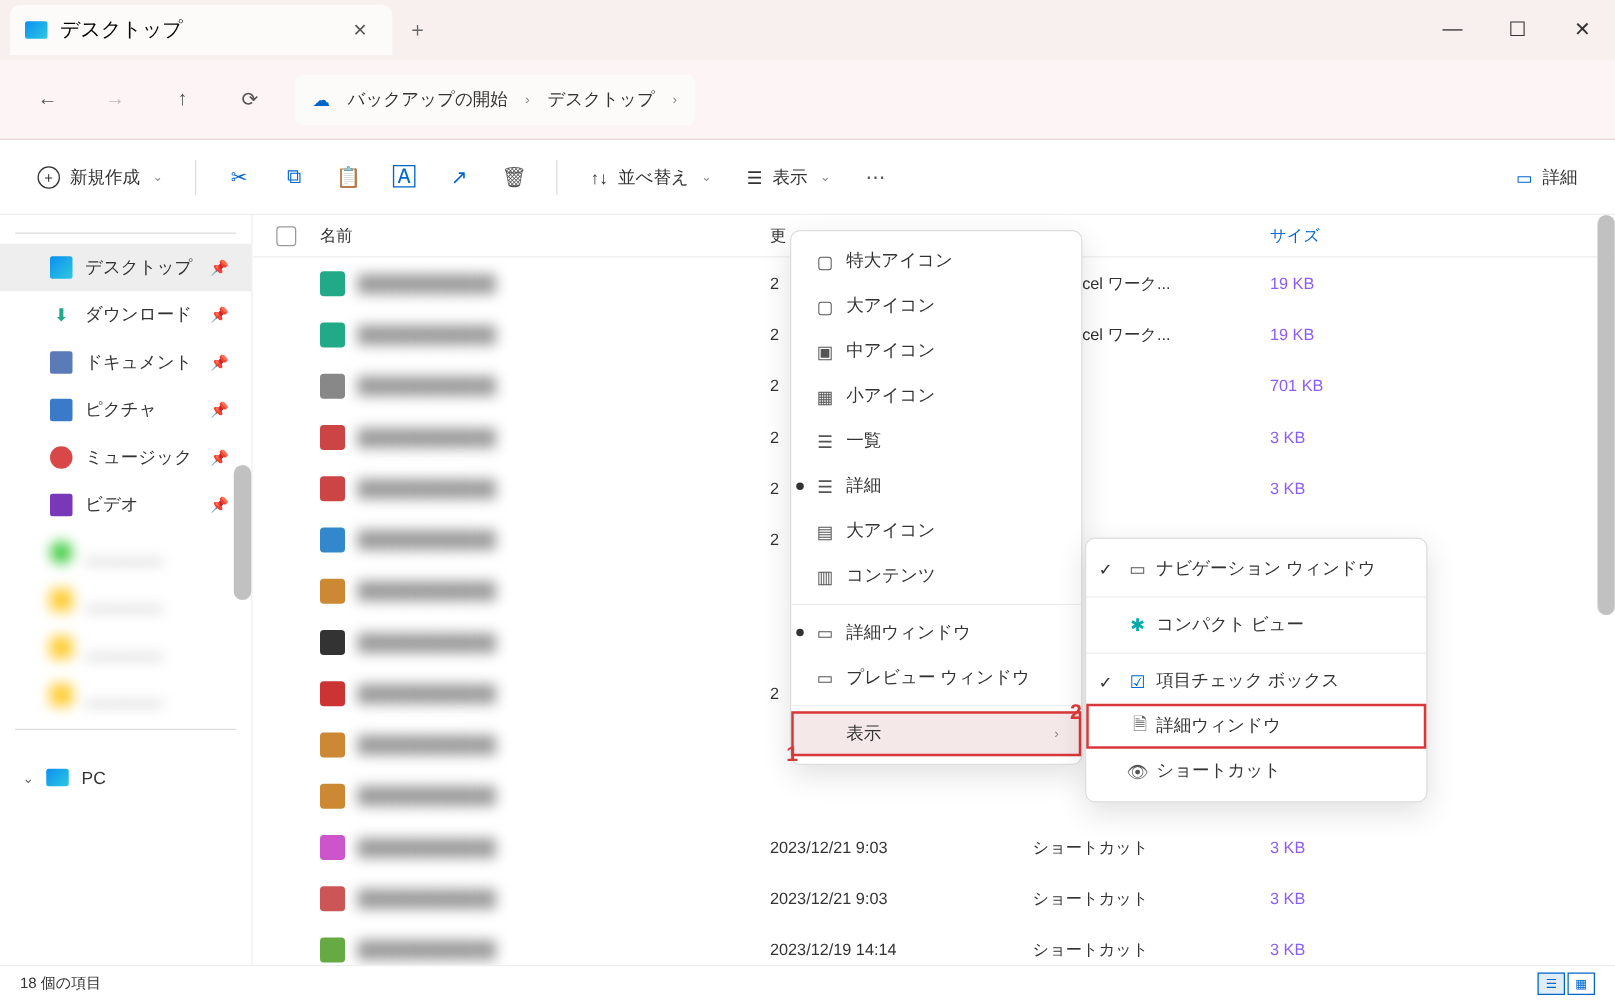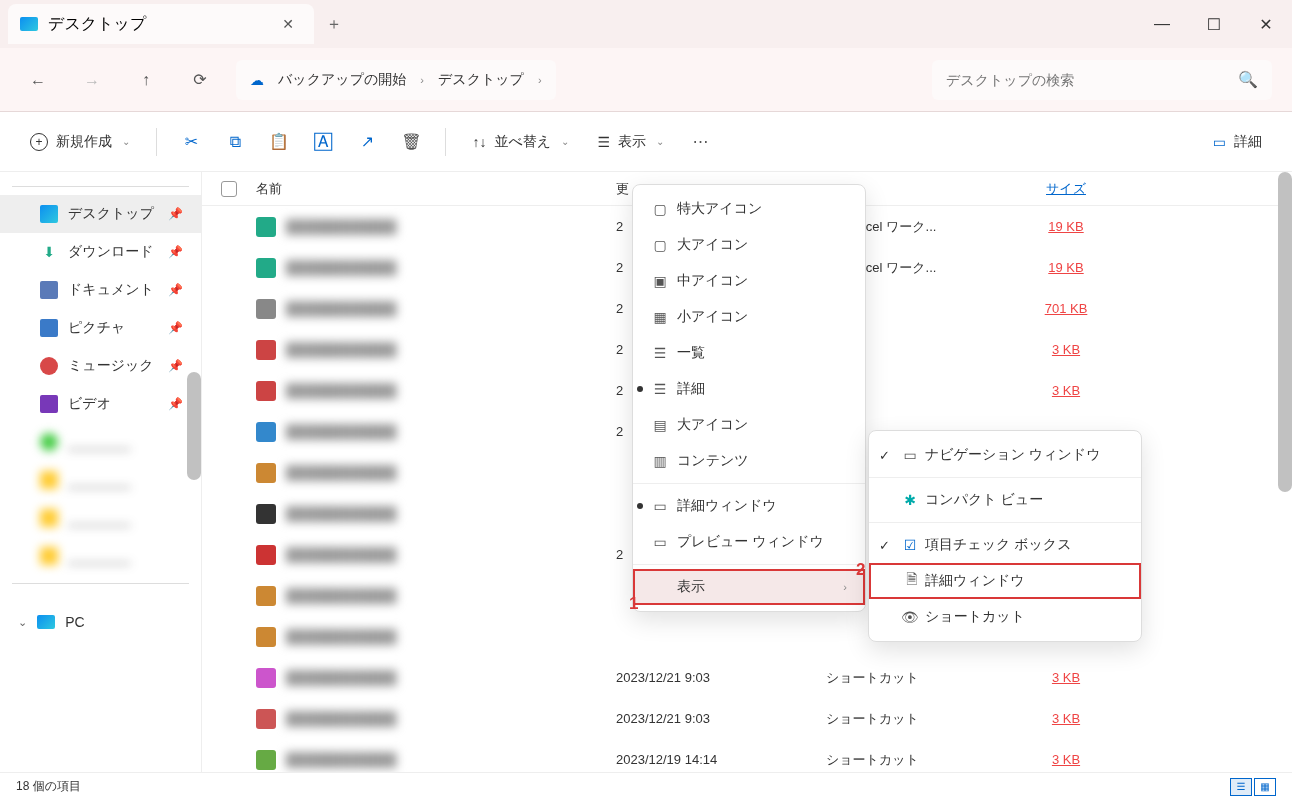--- a/index.html
+++ b/index.html
@@ -45,28 +45,28 @@
 .side-sep-line { height: 1px; background: #ddd; margin: 8px 12px; }
 
 .main { flex: 1; position: relative; overflow: hidden; }
 .main-scroll { position: absolute; right: 0; top: 0; width: 14px; height: 320px; background: #c1c1c1; border-radius: 7px; }
 .col-header { display: flex; align-items: center; height: 34px; border-bottom: 1px solid #eee; font-size: 13px; color: #333; position: sticky; top: 0; background: #fff; }
 .col-check { width: 54px; display: flex; align-items: center; justify-content: center; }
 .col-check .box { width: 16px; height: 16px; border: 1px solid #999; border-radius: 3px; }
 .col-name { flex: 0 0 360px; }
 .col-date { flex: 0 0 210px; }
 .col-type { flex: 0 0 190px; }
-.col-size { flex: 0 0 100px; text-align: center; color: #0066cc; text-decoration: underline; }
+.col-size { flex: 0 0 100px; text-align: left; color: #0066cc; }
 .col-header .col-size { color: #0066cc; }
 
 .row { display: flex; align-items: center; height: 41px; font-size: 13px; color: #333; }
 .row .name-cell { display: flex; align-items: center; gap: 10px; }
 .row .ficon { width: 20px; height: 20px; border-radius: 3px; }
 .row .blurred-text { filter: blur(5px); color: #999; }
-.row .col-size { color: #ef4444; }
+.row .col-size { color: #8b5cf6; }
 
 .menu1 { position: absolute; left: 632px; top: 184px; width: 234px; background: #fff; border: 1px solid #ddd; border-radius: 8px; box-shadow: 0 8px 24px rgba(0,0,0,0.12); padding: 6px 0; z-index: 10; }
 .menu-item { display: flex; align-items: center; padding: 9px 18px 9px 44px; font-size: 14px; color: #333; cursor: pointer; position: relative; }
 .menu-item:hover, .menu-item.hovered { background: #f5e8e8; }
 .menu-item .micon { position: absolute; left: 18px; width: 18px; height: 18px; display: flex; align-items: center; justify-content: center; color: #555; }
 .menu-item .bullet { position: absolute; left: 4px; width: 6px; height: 6px; background: #333; border-radius: 50%; }
 .menu-item .sub-arrow { margin-left: auto; color: #888; font-size: 11px; }
 .menu-sep { height: 1px; background: #eee; margin: 4px 0; }
 .menu-item.highlighted { border: 2px solid #d93838; padding: 7px 16px 7px 42px; }
 
@@ -108,24 +108,20 @@
   <div class="nav-btn">←</div>
   <div class="nav-btn disabled">→</div>
   <div class="nav-btn">↑</div>
   <div class="nav-btn">⟳</div>
   <div class="breadcrumb">
     <span class="cloud-icon">☁</span>
     <span>バックアップの開始</span>
     <span class="chev">›</span>
     <span>デスクトップ</span>
     <span class="chev">›</span>
-  </div>
-  <div class="search">
-    <input placeholder="デスクトップの検索" style="">
-    <span class="search-icon">🔍</span>
   </div>
 </div>
 
 <div class="toolbar">
   <div class="tool-item">
     <span style="display:inline-flex;width:18px;height:18px;border:1.5px solid #333;border-radius:50%;align-items:center;justify-content:center;font-size:12px;">+</span>
     <span>新規作成</span>
     <span class="chev-down">⌄</span>
   </div>
   <div class="tool-sep"></div>

